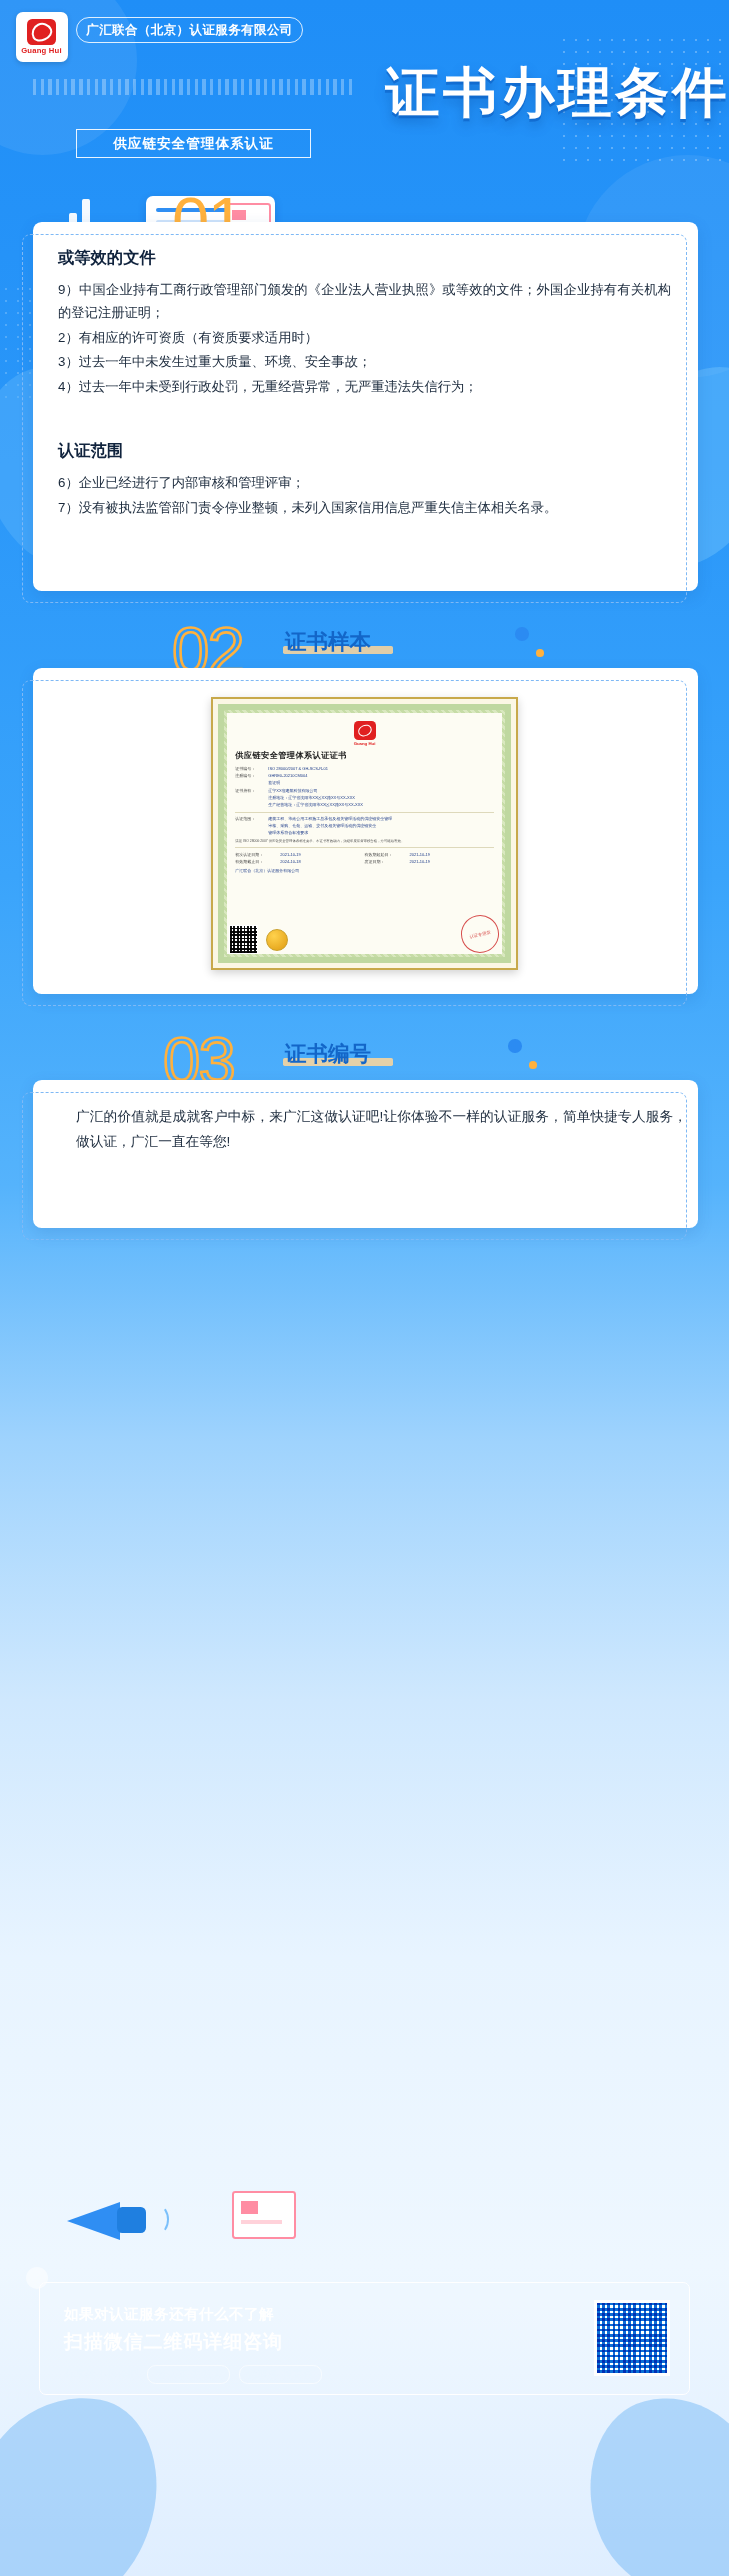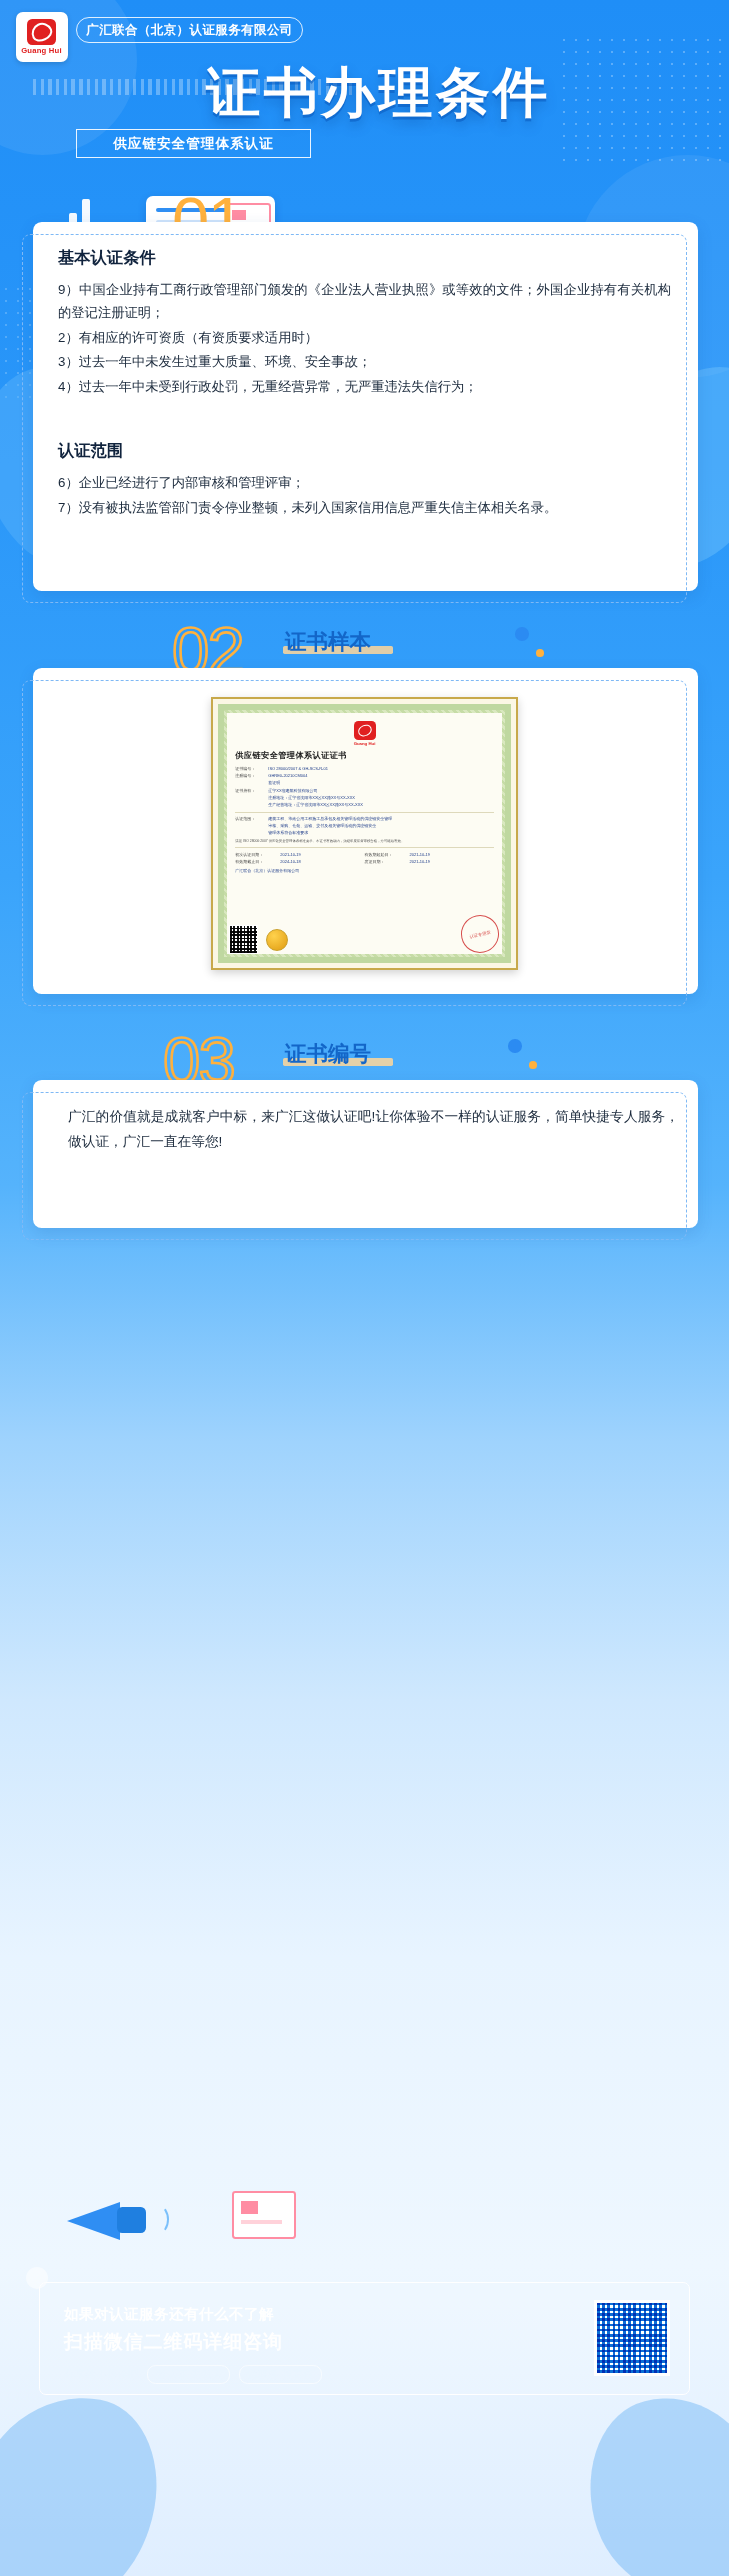--- a/index.html
+++ b/index.html
@@ -69,21 +69,21 @@
     border-radius: 13px;
     display:flex; align-items:center; justify-content:center;
     color:#ffffff; font-size: 12.5px; font-weight: bold;
     letter-spacing: 0.4px;
     white-space: nowrap;
   }
 
   .main-title {
     position:absolute;
     left:0; top: 57px; width: 100%;
-    text-align:center;
+    text-align:right;
     font-size: 54px;
     font-weight: 900;
     color: #ffffff;
     letter-spacing: 3.4px;
     text-shadow: 0 3.4px 0 rgba(10,90,190,.55), 0 6.9px 12px rgba(0,60,140,.35);
     font-family: "Liberation Sans", sans-serif;
     padding-left: 27px;
   }
   .title-stripe{
     position:absolute;
@@ -365,21 +365,21 @@
   <div class="hero-pink"></div>
 
   <div class="sec-num" style="left:172px;top:187px;">01</div>
 
   <div class="panel" style="left:33px;top:222px;width:665px;height:369px;"></div>
   <div class="panel-dashed" style="left:22px;top:234px;width:665px;height:369px;"></div>
 
   <div style="position:absolute;left:58px;top:247px;width:613px;">
     <div class="block-head">
       <span class="hl"></span>
-      <span>基本认证条件</span>
+      <span>或等效的文件</span>
     </div>
     <ul class="cond-list">
       <li>9）中国企业持有工商行政管理部门颁发的《企业法人营业执照》或等效的文件；外国企业持有有关机构的登记注册证明；</li>
       <li>2）有相应的许可资质（有资质要求适用时）</li>
       <li>3）过去一年中未发生过重大质量、环境、安全事故；</li>
       <li>4）过去一年中未受到行政处罚，无重经营异常，无严重违法失信行为；</li>
     </ul>
   </div>
 
   <div style="position:absolute;left:58px;top:440px;width:613px;">
@@ -470,21 +470,21 @@
   </div>
 
   <div class="sec-num hollow" style="left:163px;top:1027px;">03</div>
   <div class="sec-underline" style="left:283px;top:1058px;width:110px;"></div>
   <div class="sec-label" style="left:285px;top:1039px;">证书编号</div>
   <div class="sec-dot" style="left:508px;top:1039px;"></div>
   <div class="sec-dot small" style="left:529px;top:1061px;"></div>
 
   <div class="panel" style="left:33px;top:1080px;width:665px;height:148px;"></div>
   <div class="panel-dashed" style="left:22px;top:1092px;width:665px;height:148px;"></div>
-  <div class="about-text" style="position:absolute;left:68px;top:1104px;width:611px;">广汇的价值就是成就客户中标，来广汇这做认证吧!让你体验不一样的认证服务，简单快捷专人服务，做认证，广汇一直在等您!</div>
+  <div class="about-text" style="position:absolute;left:76px;top:1104px;width:611px;">广汇的价值就是成就客户中标，来广汇这做认证吧!让你体验不一样的认证服务，简单快捷专人服务，做认证，广汇一直在等您!</div>
 
   <div class="mega" style="top:2188px;">
     <div class="horn"></div>
     <div class="body"></div>
     <div class="wave" style="left:81px;top:17px;width:20.6px;height:29px;"></div>
   </div>
   <div class="doc-deco" style="top:2191px;"></div>
 
   <div class="cta" style="left:39px;top:2282px;width:651px;height:113px;">
     <div style="position:absolute;left:24px;top:22px;">

